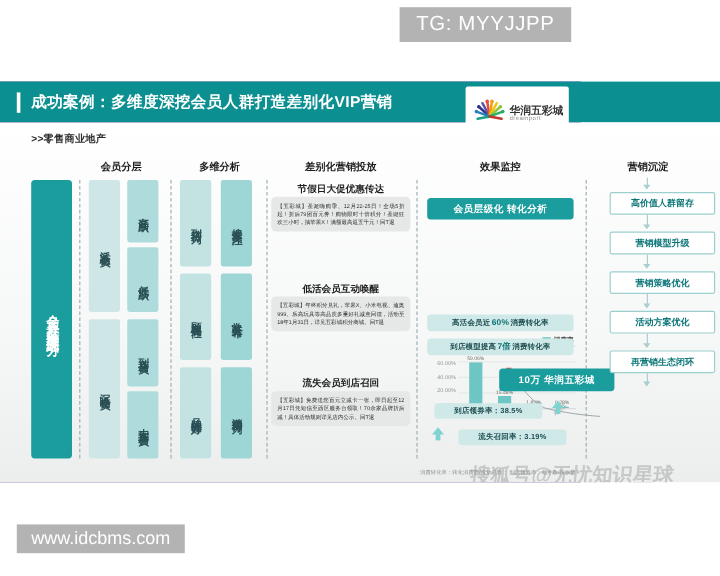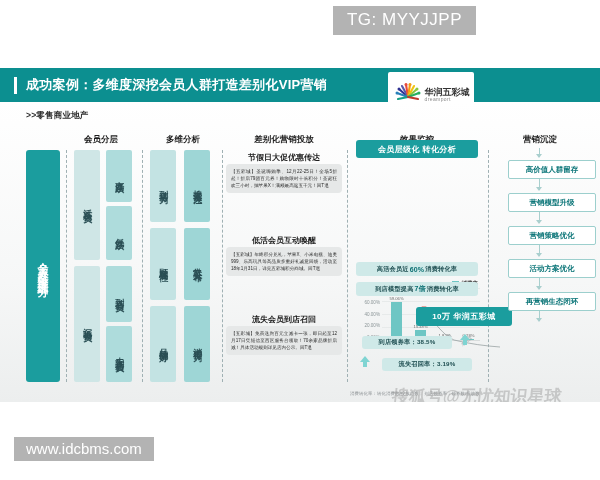--- a/index.html
+++ b/index.html
@@ -304,21 +304,21 @@
 
     <div class="msg-title" style="left:226px;top:50px;">节假日大促优惠传达</div>
     <div class="msg-box" style="left:226px;top:62px;">【五彩城】圣诞嗨购季、12月22-25日！全场5折起！折后79团百元券！购物限时十倍积分！圣诞狂欢三小时，抽苹果X！满额最高返五千元！回T退</div>
 
     <div class="msg-title" style="left:226px;top:133px;">低活会员互动唤醒</div>
     <div class="msg-box" style="left:226px;top:145px;">【五彩城】年终积分兑礼，苹果X、小米电视、迪奥999、乐高玩具等高品质多重好礼诚意回馈，活动至18年1月31日，详见五彩城积分商城。回T退</div>
 
     <div class="msg-title" style="left:226px;top:212px;">流失会员到店召回</div>
     <div class="msg-box" style="left:226px;top:224px;">【五彩城】免费送您百元立减卡一张，即日起至12月17日凭短信至西区服务台领取！70余家品牌折后减！具体活动规则详见店内公示。回T退</div>
 
-    <div class="chip" style="left:356px;top:38px;width:122px;height:18px;">会员层级化 转化分析</div>
+    <div class="chip" style="left:356px;top:63px;width:122px;height:18px;">会员层级化 转化分析</div>
 
     <div class="chart-wrap">
       <div class="legend">
         <span class="sw"></span>
         <span>消费率</span>
       </div>
       <div class="yaxis">
         <span>80.00%</span>
         <span>60.00%</span>
         <span>40.00%</span>

